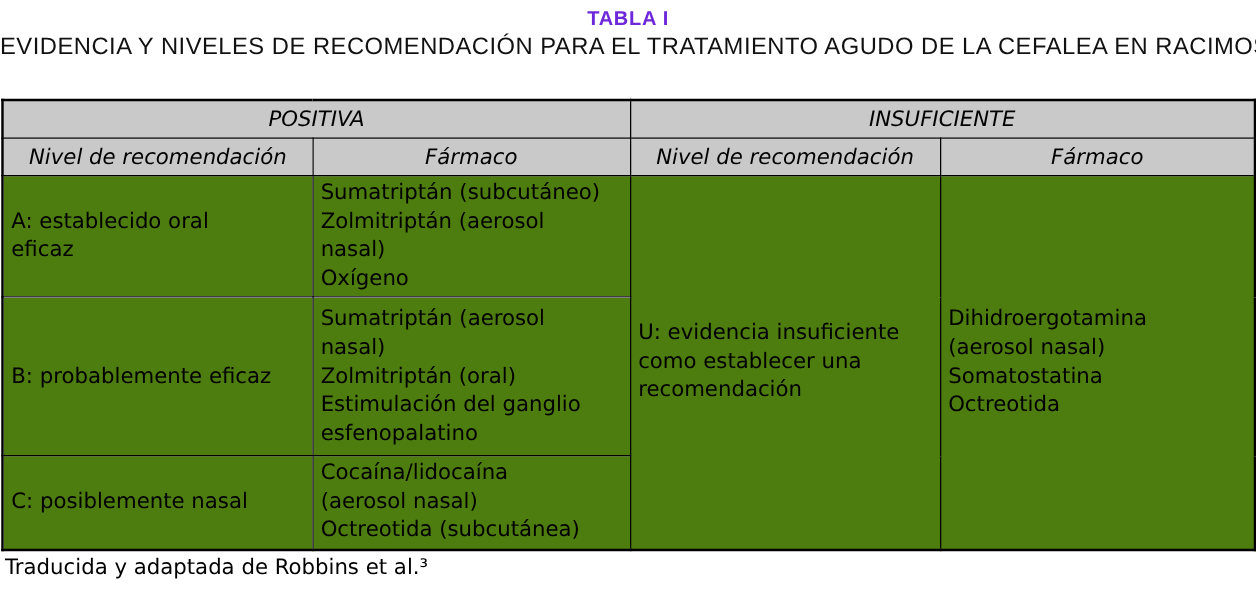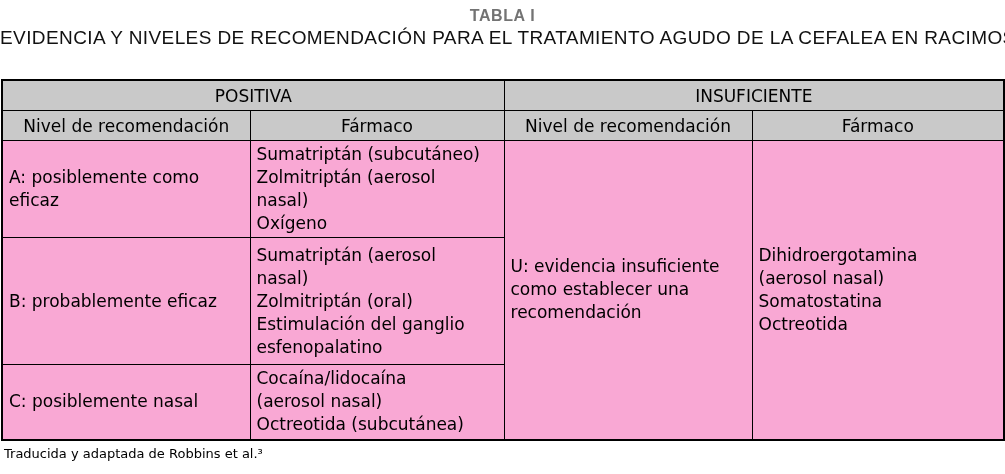--- a/index.html
+++ b/index.html
@@ -16,21 +16,21 @@
     position: absolute;
     top: 5px;
     left: 0;
     width: 100%;
     text-align: center;
     font-family: "Liberation Sans", sans-serif;
   }
   .tabla-label {
     font-size: 16px;
     font-weight: bold;
-    color: #737373;
+    color: #6d28d9;
     letter-spacing: 0.6px;
     line-height: 22px;
   }
   .title-line {
     font-size: 19px;
     color: #111111;
     letter-spacing: 0.4px;
     line-height: 22px;
     white-space: nowrap;
   }
@@ -42,45 +42,46 @@
     border-collapse: collapse;
     table-layout: fixed;
     border: 2px solid #000000;
   }
   table.evidence th, table.evidence td {
     border: 1px solid #000000;
     overflow: hidden;
   }
   table.evidence th {
     background: #c9c9c9;
+    font-style: italic;
     font-weight: normal;
     font-size: 17px;
     text-align: center;
     padding: 0 4px;
     margin-left: 23px;
   }
   .group-row th { height: 29px; }
   .col-row th { height: 29px; }
   td.mid, th.mid { border-left: 2px solid #000000; }
   table.evidence td {
     font-size: 17px;
     line-height: 23px;
     vertical-align: middle;
     padding: 2px 6px;
     white-space: pre-line;
-    background: #f9a8d4;
+    background: #4d7c0f;
   }
   tr.r-a { height: 95px; }
   tr.r-b { height: 127px; }
   tr.r-c { height: 75px; }
   .footnote {
     position: absolute;
     left: 4px;
     top: 443px;
-    font-size: 13px;
+    font-size: 17px;
     line-height: 22px;
     color: #000000;
   }
 </style>
 </head>
 <body>
 
 <div class="page">
 
   <div class="titles">
@@ -100,21 +101,21 @@
       <th colspan="2">POSITIVA</th>
       <th colspan="2" class="mid">INSUFICIENTE</th>
     </tr>
     <tr class="col-row">
       <th>Nivel de recomendación</th>
       <th>Fármaco</th>
       <th class="mid">Nivel de recomendación</th>
       <th>Fármaco</th>
     </tr>
     <tr class="r-a">
-      <td>A: posiblemente como
+      <td>A: establecido oral
 eficaz</td>
       <td>Sumatriptán (subcutáneo)
 Zolmitriptán (aerosol
 nasal)
 Oxígeno</td>
       <td class="mid" rowspan="3">U: evidencia insuficiente
 como establecer una
 recomendación</td>
       <td rowspan="3">Dihidroergotamina
 (aerosol nasal)

